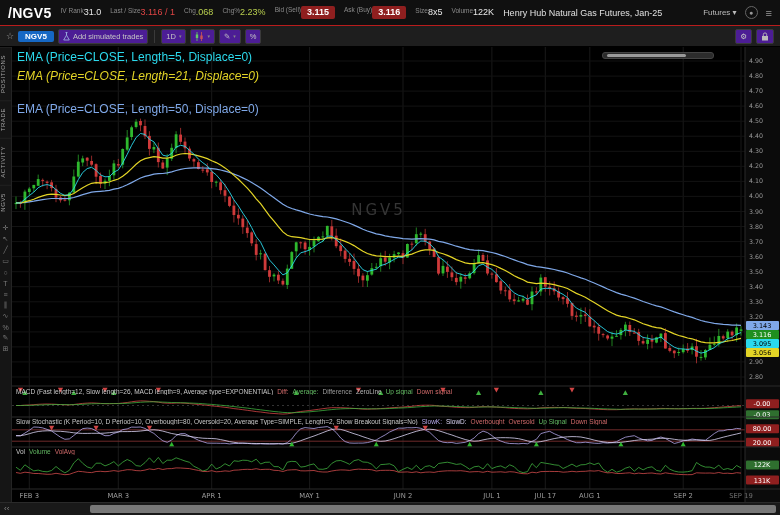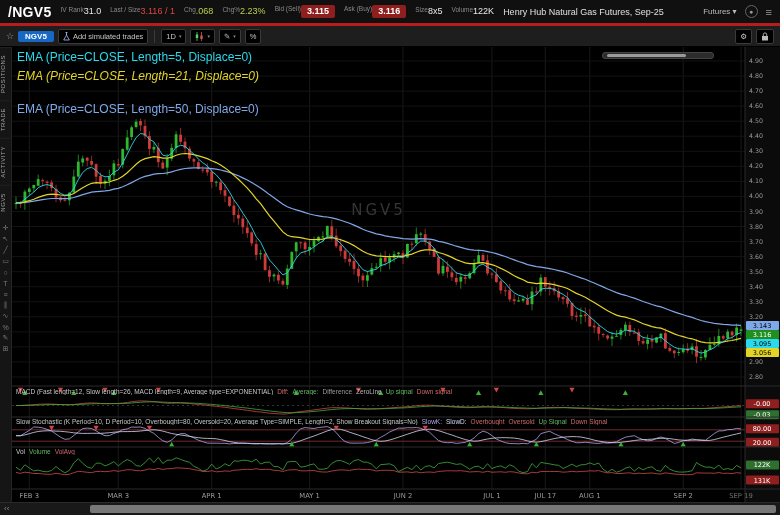--- a/index.html
+++ b/index.html
@@ -1,32 +1,32 @@
 <!DOCTYPE html>
 <html><head>
 <meta charset="utf-8">
 <style>
 *{margin:0;padding:0;box-sizing:border-box}
 html,body{background:#000}
 body{font-family:"Liberation Sans",sans-serif}
 #app{position:relative;width:780px;height:515px;background:#050505;overflow:hidden;color:#ddd}
 
-#topbar{position:absolute;top:0;left:0;right:0;height:26px;background:#101010;border-bottom:3px solid #b91c1c;display:flex;align-items:center;gap:9px;padding:0 8px}
+#topbar{position:absolute;top:0;left:0;right:0;height:26px;background:#101010;border-bottom:1px solid #b91c1c;display:flex;align-items:center;gap:9px;padding:0 8px}
 .sym{font-size:14px;font-weight:bold;color:#fff;letter-spacing:.3px}
 .fld{display:flex;flex-direction:row;line-height:1.15}
 .fld .lb{font-size:6.5px;color:#8a8a8a;white-space:nowrap}
 .fld .vl{font-size:9px;color:#e8e8e8;white-space:nowrap}
 .vl.red{color:#e04545}.vl.grn{color:#b9cf4f}
 .quote-box{background:#8f1f1f;color:#fff;font-size:9px;font-weight:bold;padding:1px 6px;border-radius:2px;text-align:center}
 .desc{font-size:9px;color:#e0e0e0;white-space:nowrap}
 #topbar .right{margin-left:auto;display:flex;align-items:center;gap:8px;font-size:8px;color:#bbb}
 .round-ic{width:13px;height:13px;border-radius:50%;border:1px solid #666;display:flex;align-items:center;justify-content:center;font-size:7px;color:#999}
 
 #toolbar{position:absolute;top:26px;left:0;right:0;height:21px;background:#1e1e1e;border-bottom:1px solid #000;display:flex;align-items:center;gap:4px;padding:0 6px}
-.tbtn{height:15px;display:flex;align-items:center;gap:3px;background:#000000;border:1px solid #3a3a3a;border-radius:2px;color:#c5c5c5;font-size:7.5px;padding:0 4px;white-space:nowrap}
+.tbtn{height:15px;display:flex;align-items:center;gap:3px;background:#4c1d95;border:1px solid #3a3a3a;border-radius:2px;color:#c5c5c5;font-size:7.5px;padding:0 4px;white-space:nowrap}
 .tbtn .car{font-size:5px;color:#888}
 .chip{background:#1668c4;color:#fff;font-size:8px;font-weight:bold;padding:1px 7px;border-radius:2px}
 .tb-sep{width:1px;height:13px;background:#3a3a3a;margin:0 2px}
 #toolbar .right{margin-left:auto;display:flex;gap:4px}
 .star{color:#9a9a9a;font-size:9px}
 
 #sidebar{position:absolute;left:0;top:47px;width:12px;bottom:13px;background:#151515;border-right:1px solid #242424;display:flex;flex-direction:column;align-items:center}
 .vtab{writing-mode:vertical-rl;transform:rotate(180deg);font-size:6px;color:#a5a5a5;letter-spacing:.6px;padding:7px 0;border-bottom:1px solid #222;width:100%;text-align:center;cursor:default}
 #tool-icons{display:flex;flex-direction:column;align-items:center;margin-top:4px;width:100%}
 .tool-ic{font-size:7px;color:#7a7a7a;height:11px;display:flex;align-items:center;justify-content:center;width:100%}
@@ -75,21 +75,21 @@
       <span class="quote-box">3.116</span>
     </div>
     <div class="fld">
       <span class="lb">Size</span>
       <span class="vl">8x5</span>
     </div>
     <div class="fld">
       <span class="lb">Volume</span>
       <span class="vl">122K</span>
     </div>
-    <div class="desc">Henry Hub Natural Gas Futures, Sep-25</div>
+    <div class="desc">Henry Hub Natural Gas Futures, Jan-25</div>
     <div class="right">
       <span><span>Futures</span> <span>▾</span></span>
       <span class="round-ic">●</span>
       <span style="font-size:11px;color:#999">≡</span>
     </div>
   </header>
 
   <div id="toolbar">
     <span class="star">☆</span>
     <span class="chip">NGV5</span>

